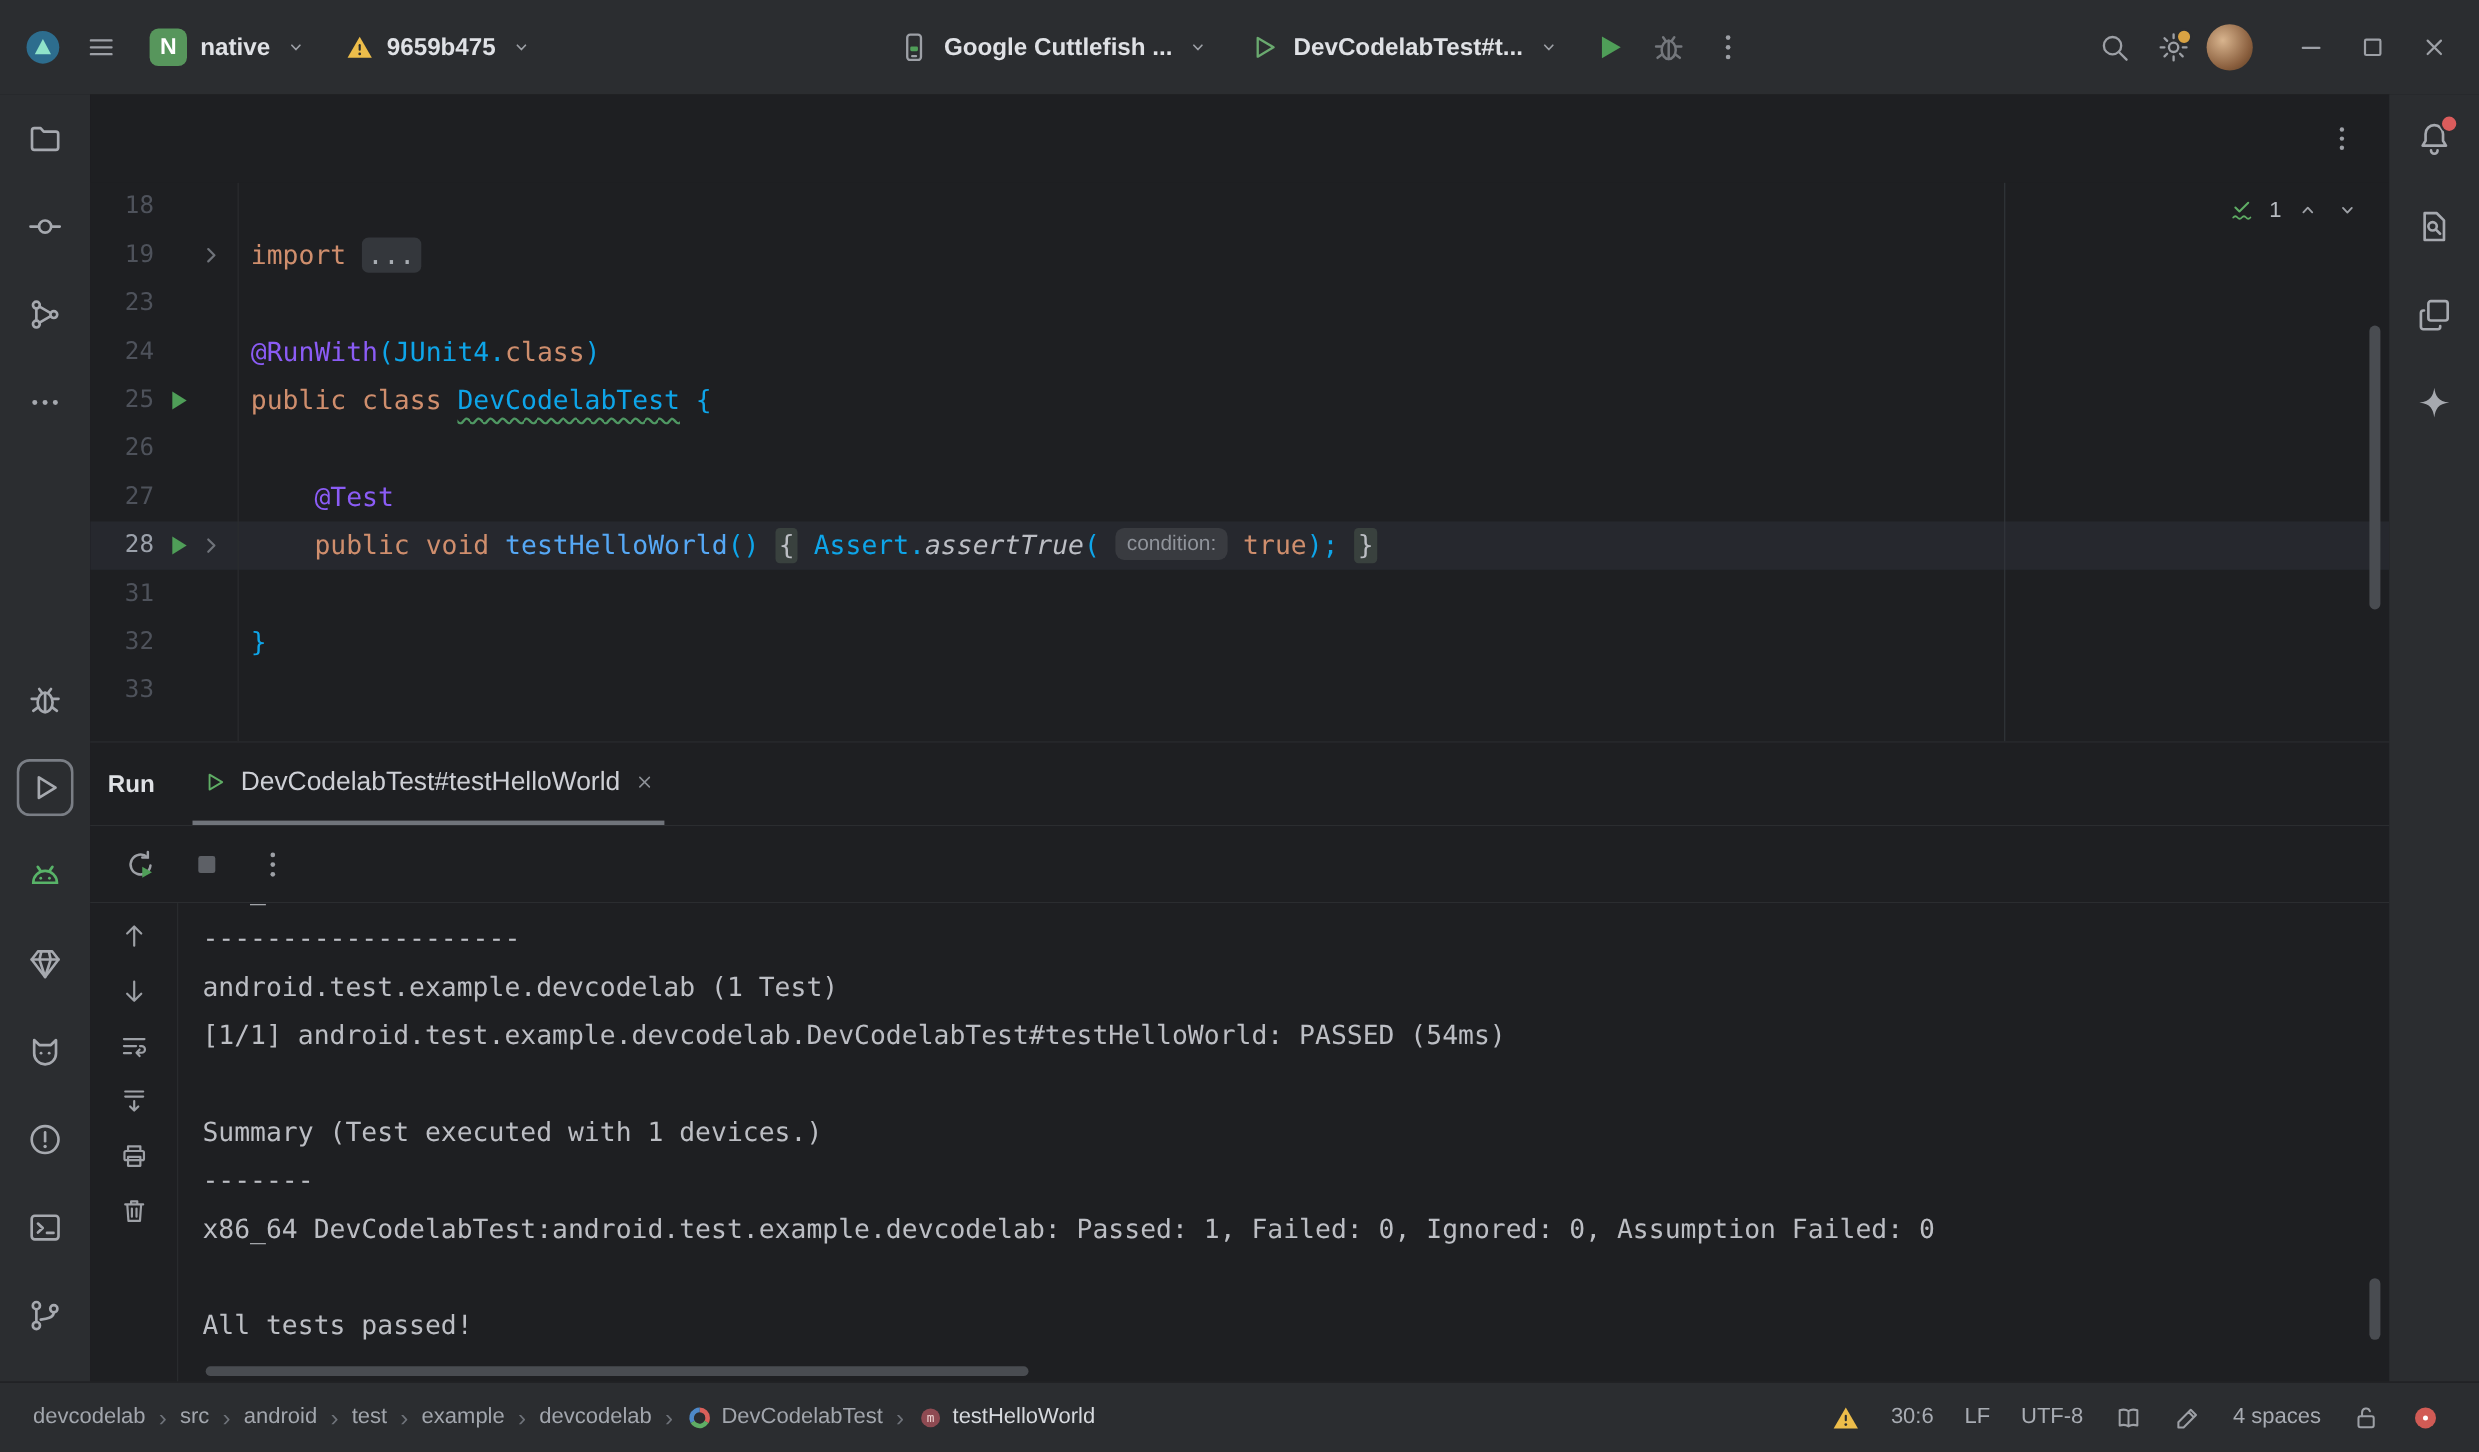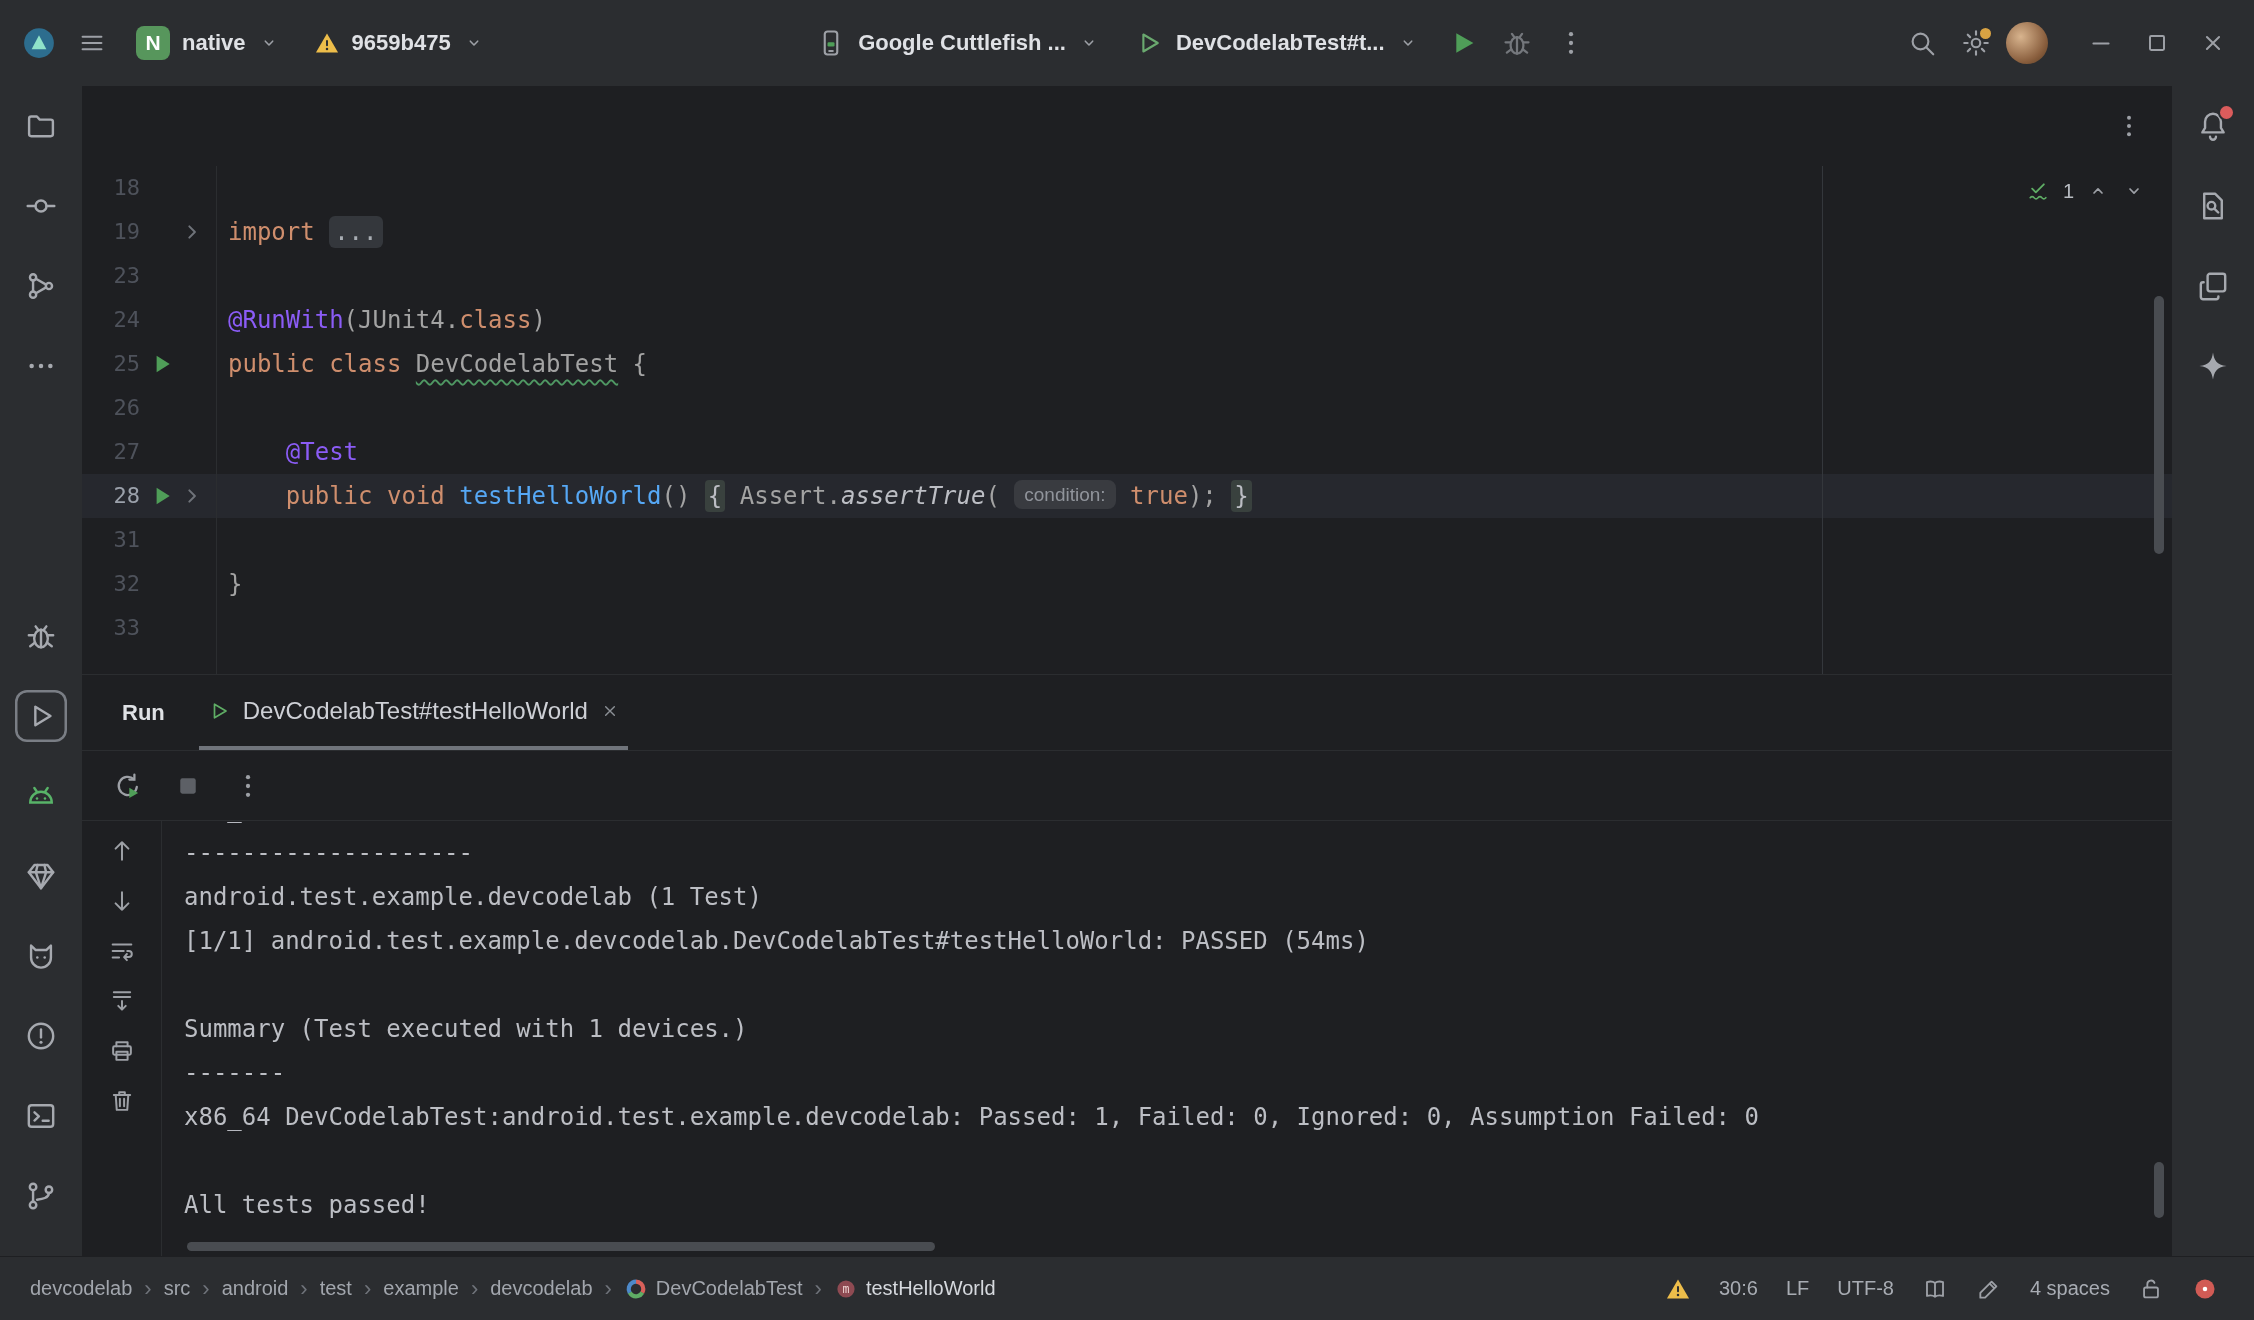--- a/index.html
+++ b/index.html
@@ -53,37 +53,37 @@
   .ed-line { display:flex; height:44px; line-height:44px; }
   .ed-line.current { background:#26282e; }
   .gutter { flex:0 0 134px; display:flex; }
   .lnum { flex:0 0 58px; text-align:right; font-size:22px; color:#4e525b; }
   .ed-line.current .lnum { color:#9ba1ab; }
   .gicons { flex:1; display:flex; align-items:center; padding-left:8px; gap:2px; }
   .gslot { width:28px; height:28px; color:#6f737a; }
   .code { white-space:pre; padding-left:12px; color:#bcbec4; }
   .tok.kw { color:#cf8e6d; }
   .tok.ann { color:#8b5cf6; }
-  .tok.p { color:#a3a3a3; }
+  .tok.p { color:#0ea5e9; }
   .tok.fn { color:#56a8f5; }
   .tok.it { font-style:italic; }
   .tok.sq { text-decoration:underline; text-decoration-style:wavy; text-decoration-color:#4f9863; text-decoration-thickness:2px; text-underline-offset:7px; }
   .tok.fold { background:#39413e; border-radius:4px; padding:2px 3px; }
   .tok.foldbox { background:#34373c; border-radius:6px; color:#a8adb3; padding:2px 5px; }
   .tok.inlay { font-family:"Liberation Sans",sans-serif; font-size:19px; background:#393b40; color:#90949b; border-radius:8px; padding:4px 10px; vertical-align:middle; position:relative; top:-2px; }
   .gutter-border { position:absolute; left:134px; top:0; bottom:0; width:1px; background:#2b2d30; }
   .guide-line { position:absolute; left:1740px; top:0; bottom:0; width:1px; background:#34373c; }
   .inspections { position:absolute; top:12px; right:26px; display:flex; align-items:center; gap:12px; }
   .insp-count { font-family:"Liberation Sans",sans-serif; font-size:20px; color:#b8bcc2; }
   .navch { color:#9da0a6; }
   .ed-scrollbar { position:absolute; right:8px; top:130px; width:10px; height:258px; border-radius:5px; background:#494c51; }
 
   
   .run-panel { flex:1; display:flex; flex-direction:column; border-top:1px solid #2b2d30; min-height:0; }
-  .run-header { flex:0 0 76px; display:flex; align-items:stretch; gap:34px; padding-left:40px; border-bottom:1px solid #2b2d30; }
+  .run-header { flex:0 0 76px; display:flex; align-items:stretch; gap:34px; padding-left:16px; border-bottom:1px solid #2b2d30; }
   .run-title { align-self:center; font-size:22px; font-weight:700; color:#dfe1e5; }
   .run-tab { display:flex; align-items:center; gap:12px; border-bottom:4px solid #70747b; padding:0 8px; }
   .run-tab .i24 { color:#5fad65; }
   .run-tab-label { font-size:24px; color:#ced0d6; white-space:nowrap; }
   .run-toolbar { flex:0 0 70px; display:flex; align-items:center; gap:28px; padding-left:30px; border-bottom:1px solid #2b2d30; }
   .tool-btn { width:32px; height:32px; color:#9da0a6; flex:0 0 auto; }
   .tool-btn.small { width:28px; height:28px; }
   .console-wrap { flex:1; display:flex; position:relative; overflow:hidden; min-height:0; }
   .console-rail { flex:0 0 80px; border-right:1px solid #2b2d30; display:flex; flex-direction:column; align-items:center; padding-top:16px; gap:22px; }
   .console { flex:1; font-family:"DejaVu Sans Mono",monospace; font-size:24px; line-height:44px; padding-left:22px; white-space:pre; overflow:hidden; color:#bcbec4; }

